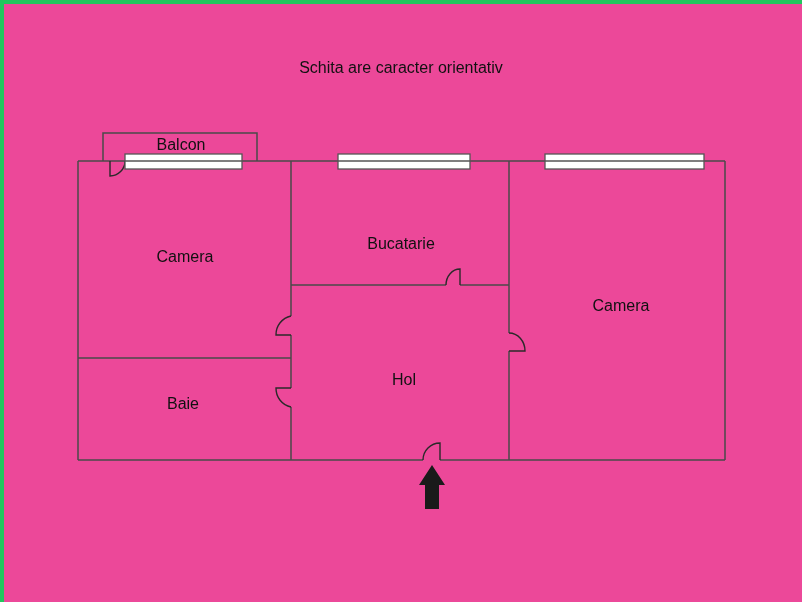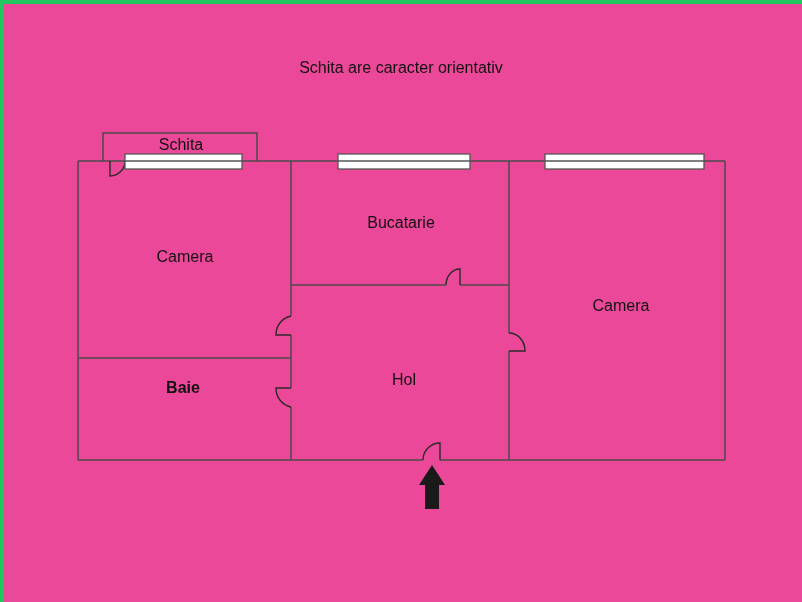--- a/index.html
+++ b/index.html
@@ -76,19 +76,19 @@
       <rect x="542" y="151" width="159" height="15"></rect>
       <line x1="542" y1="158" x2="701" y2="158"></line>
     </g>
 
     <path d="M429,462 L442,482 L436,482 L436,506 L422,506 L422,482 L416,482 Z" fill="#1a1a1a"></path>
   </svg>
 
   <div class="label title" style="left:397px; top:64px;">Schita are caracter orientativ</div>
 
   <div class="label" style="left:181px; top:253px;">Camera</div>
-  <div class="label" style="left:179px; top:384px;font-weight:bold;">Baie</div>
-  <div class="label" style="left:397px; top:219px;text-align:center;">Bucatarie</div>
+  <div class="label" style="left:179px; top:400px;">Baie</div>
+  <div class="label" style="left:397px; top:240px;text-align:center;">Bucatarie</div>
   <div class="label" style="left:400px; top:376px;">Hol</div>
   <div class="label" style="left:617px; top:302px;">Camera</div>
-  <div class="label" style="left:177px; top:141px;">Schita</div>
+  <div class="label" style="left:177px; top:141px;">Balcon</div>
 
 </div>
 
 </body></html>

